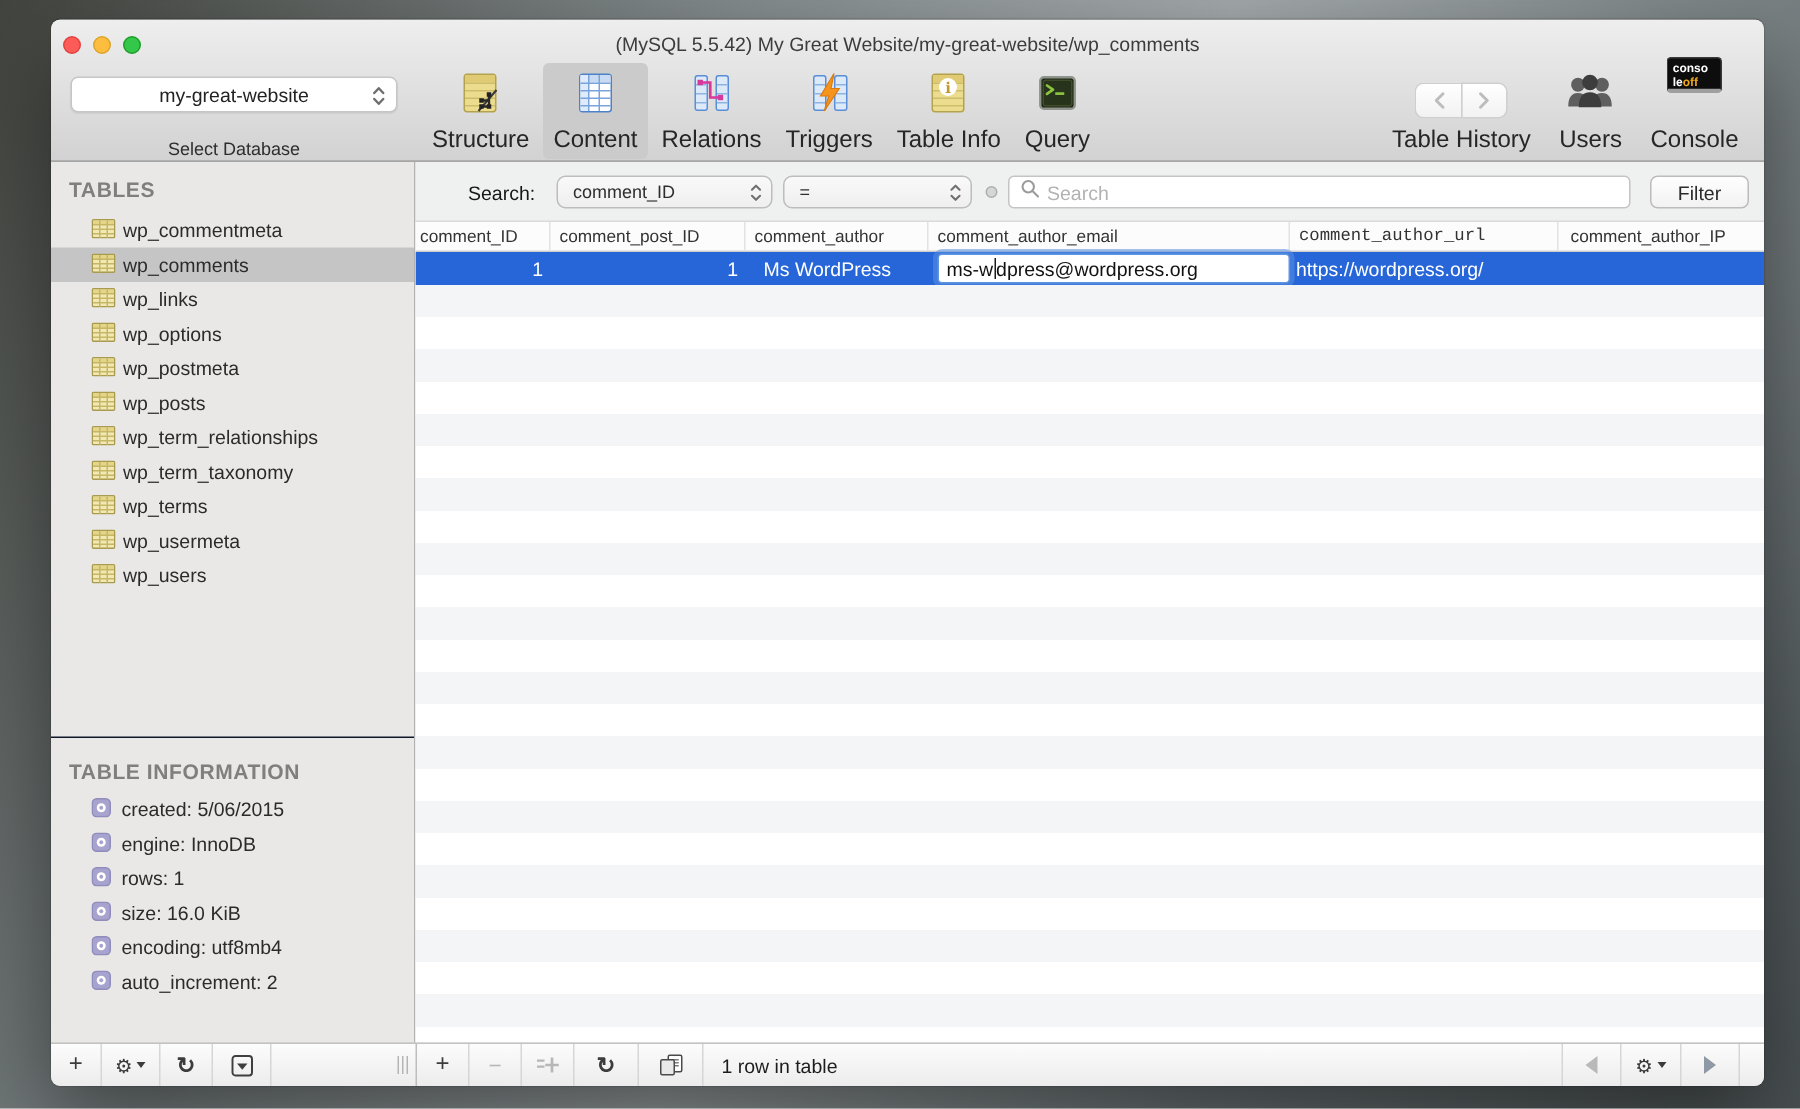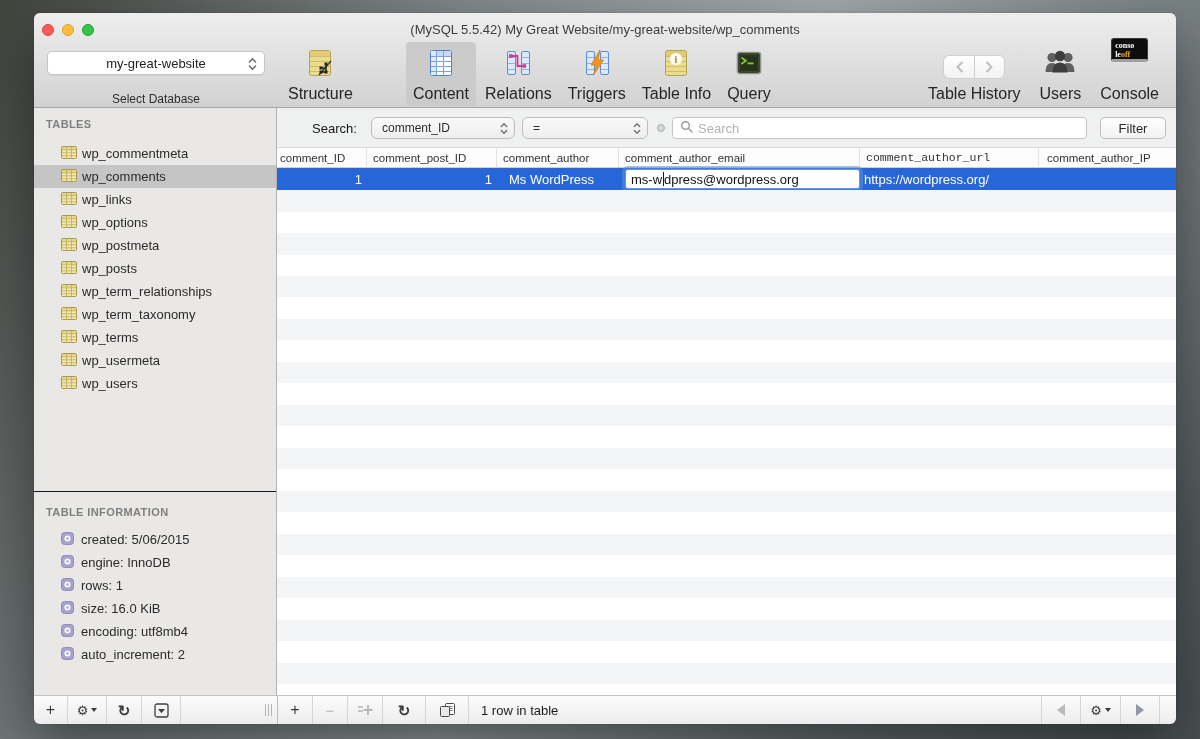--- a/index.html
+++ b/index.html
@@ -35,45 +35,45 @@
     position:absolute; left:13px; top:38px; width:218px; height:24px;
     background:#fff; border:1px solid #c6c6c6; border-radius:5px;
     display:flex; align-items:center; justify-content:center;
     font-size:13px; color:#222; box-shadow:0 1px 1px rgba(0,0,0,.06);
   }
   .db-box .updown { position:absolute; right:7px; top:5px; }
   .select-db-label { position:absolute; left:0; top:79px; width:244px; text-align:center; font-size:12px; color:#2e2e2e; }
   .tb-items { position:absolute; left:247px; top:29px; height:64px; display:flex; align-items:stretch; gap:2px; }
   .tb-item { display:flex; flex-direction:column; align-items:center; justify-content:flex-end;
              padding:4px 7px 3px; border-radius:4px; gap:3px; }
-  .tb-item.selected { background:#cbcbcb;margin-left:44px; }
+  .tb-item.selected { background:#cbcbcb; }
   .tb-item .lbl, .tb-right .lbl { font-size:16px; color:#262626; white-space:nowrap; }
   .tb-right { position:absolute; right:15px; top:29px; height:64px; display:flex; align-items:stretch; gap:15px; }
   .tb-right .tb-item { padding:4px 2px 3px; }
   .seg { display:flex; margin-bottom:3px; }
   .seg .seg-btn {
     width:31px; height:24px; background:linear-gradient(#ffffff,#f2f2f2);
     border:1px solid #cfcfcf; display:flex; align-items:center; justify-content:center;
   }
   .seg .seg-btn:first-child { border-radius:6px 0 0 6px; border-right:none; }
   .seg .seg-btn:last-child  { border-radius:0 6px 6px 0; }
   .console-badge {
     width:37px; height:26px; background:#0d0d0d; border-radius:3px; border:1px solid #3a3a3a;
     border-bottom:3px solid #9f9f9f;
-    font-family:Liberation Serif, serif; font-size:8px; font-weight:bold; line-height:9px;
+    font-family:Liberation Sans, sans-serif; font-size:8px; font-weight:bold; line-height:9px;
     color:#fff; padding:2px 0 0 3px; margin-bottom:20px;
   }
   .console-badge .off { color:#f2a71b; }
   
   .body { position:absolute; top:95px; left:0; right:0; height:587px; background:#fff; }
   .sidebar {
     position:absolute; left:0; top:0; width:243px; height:587px;
     background:#e9e8e6; border-right:1px solid #b2b2b2;
   }
-  .side-header { position:absolute; left:12px; font-size:11px; font-weight:bold; color:#7f7f7f; letter-spacing:.4px; }
+  .side-header { position:absolute; left:12px; font-size:14px; font-weight:bold; color:#7f7f7f; letter-spacing:.4px; }
   .tables-list { position:absolute; left:0; top:34px; width:100%; }
   .t-item { height:23px; display:flex; align-items:center; padding-left:27px; gap:5px; font-size:13px; color:#2b2b2b; }
   .t-item.selected { background:#c5c5c5; }
   .info-section { position:absolute; left:0; top:383px; right:0; bottom:0; border-top:1px solid #0f172a; }
   .info-list { position:absolute; left:0; top:36px; width:100%;text-align:center; }
   .i-item { height:23px; display:flex; align-items:center; padding-left:27px; gap:7px; font-size:13px; color:#2b2b2b; }
   
   .main { position:absolute; left:243px; top:0; width:923px; height:587px; }
   .filterbar { position:absolute; left:0; top:0; right:0; height:40px; background:#eff0f0; border-bottom:1px solid #dadada; }
   .search-lbl { position:absolute; left:35px; top:13px; font-size:13px; color:#161616; }

